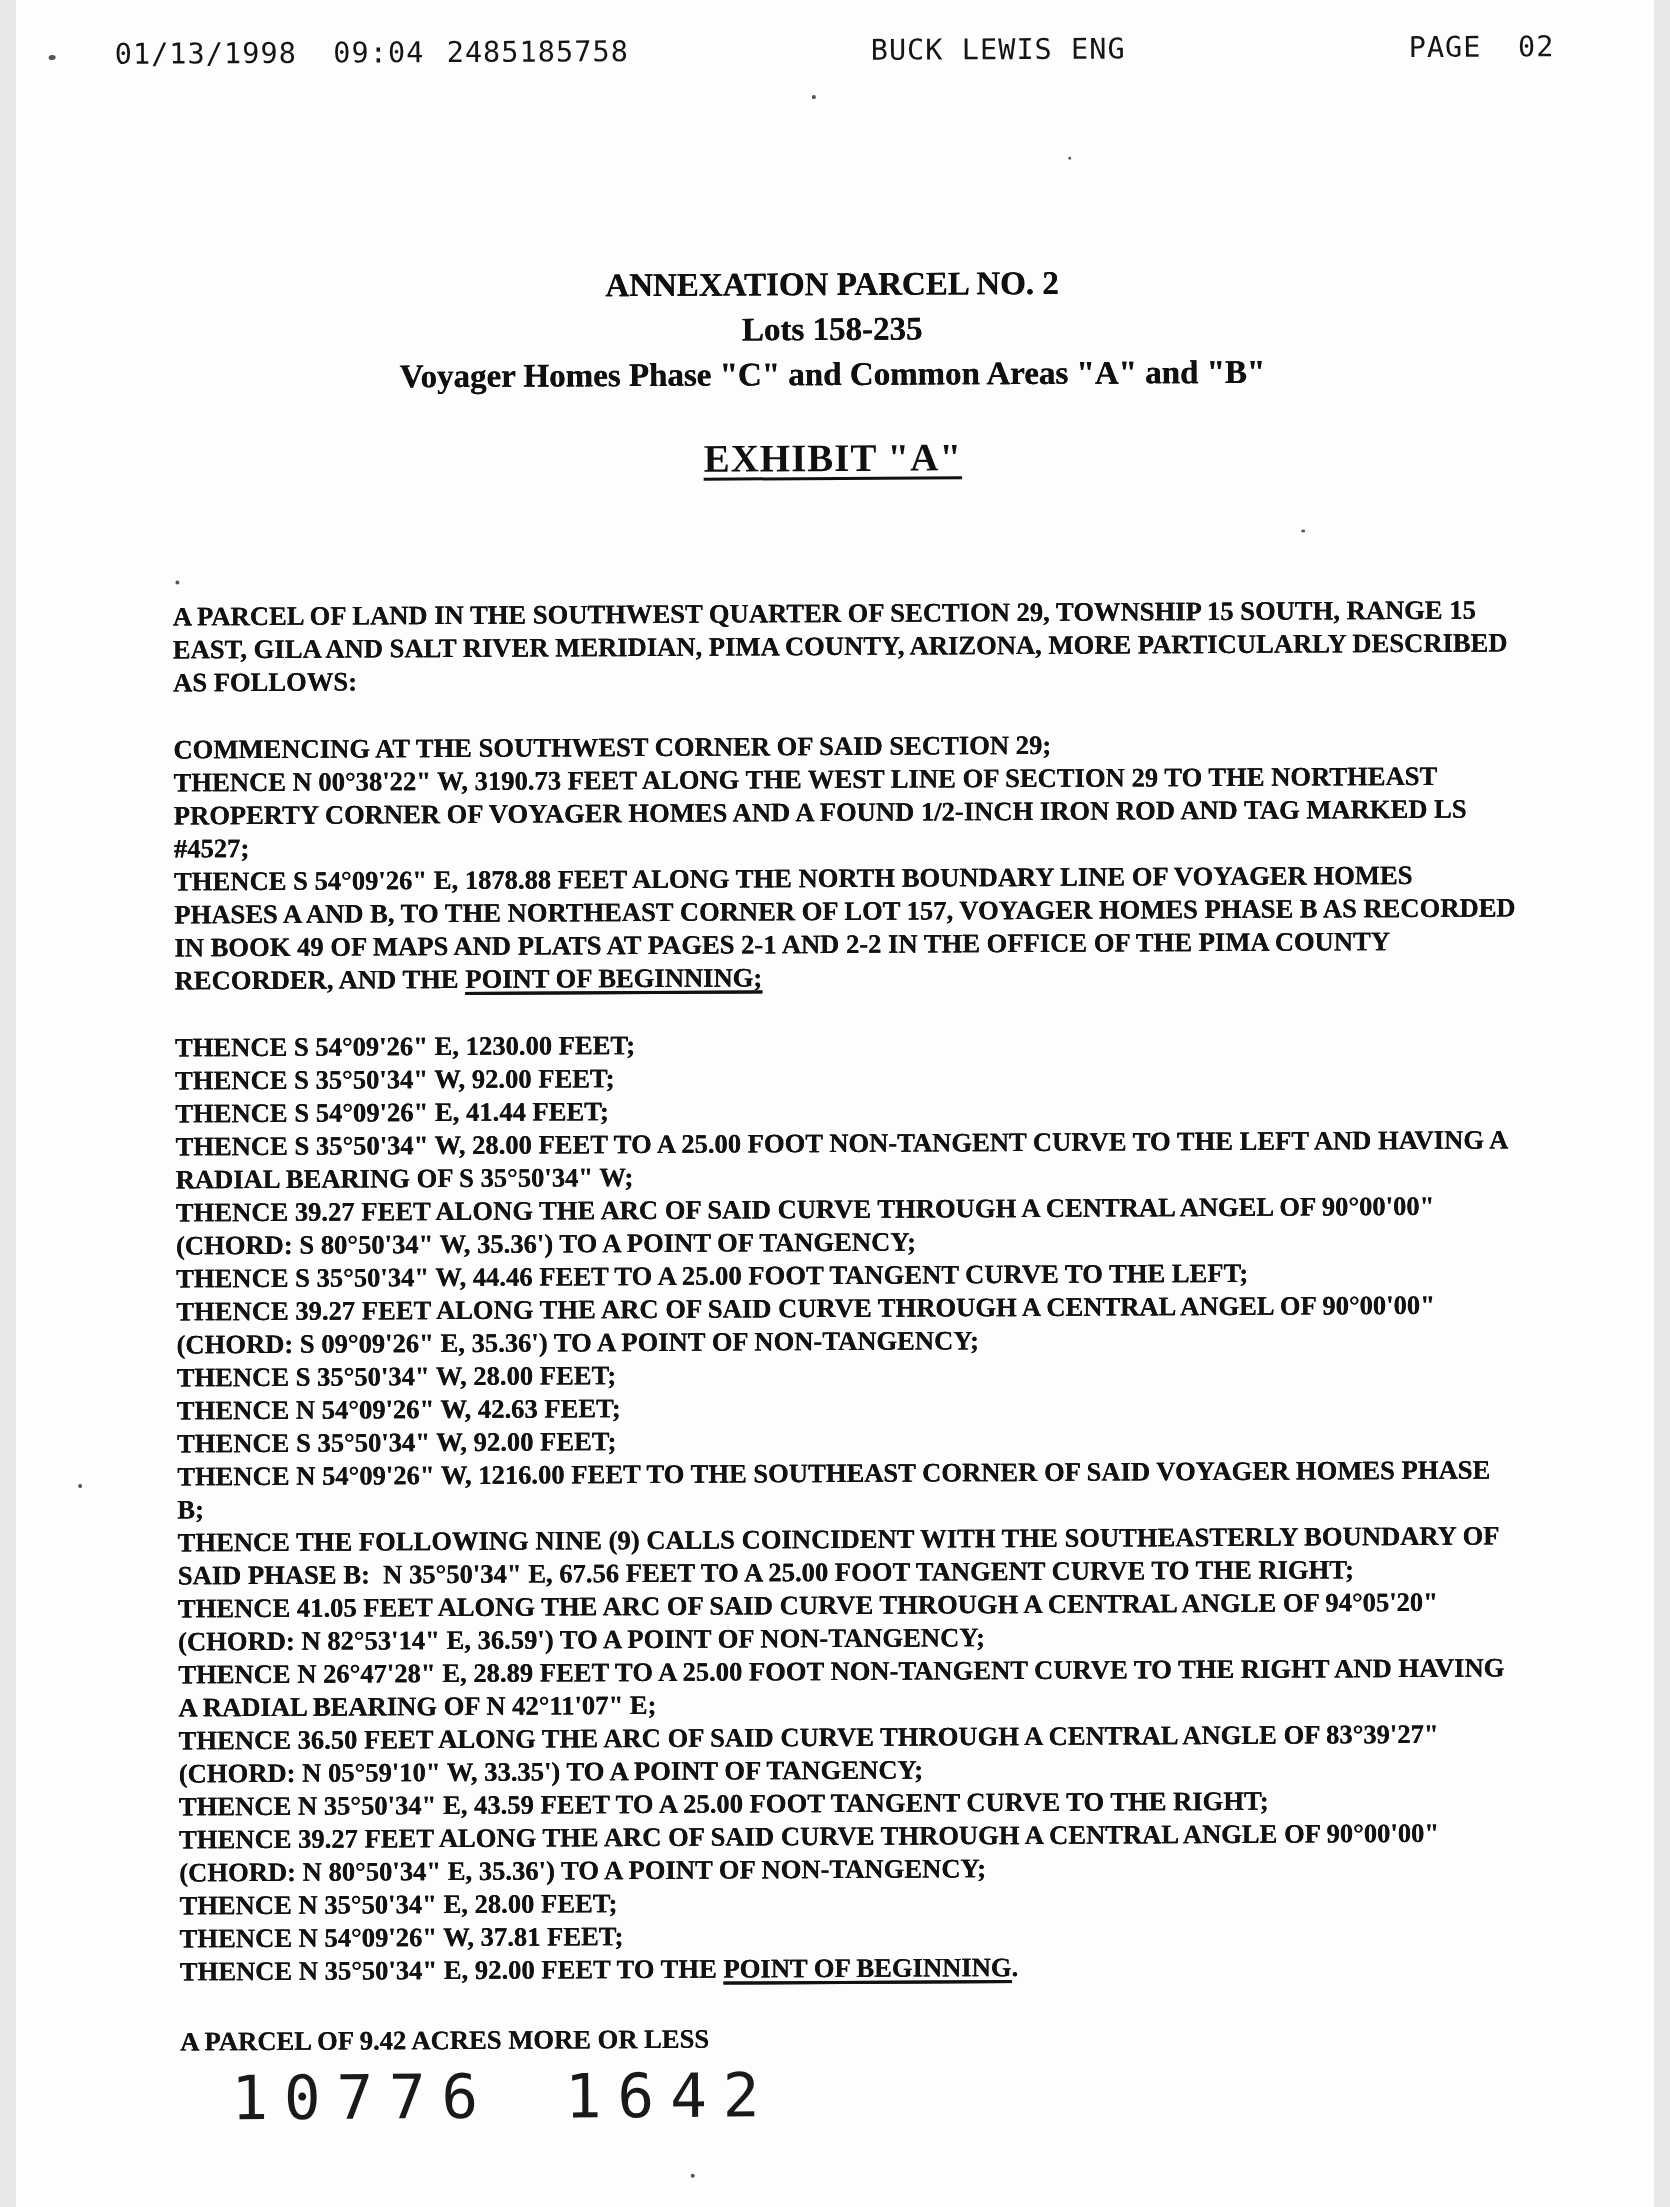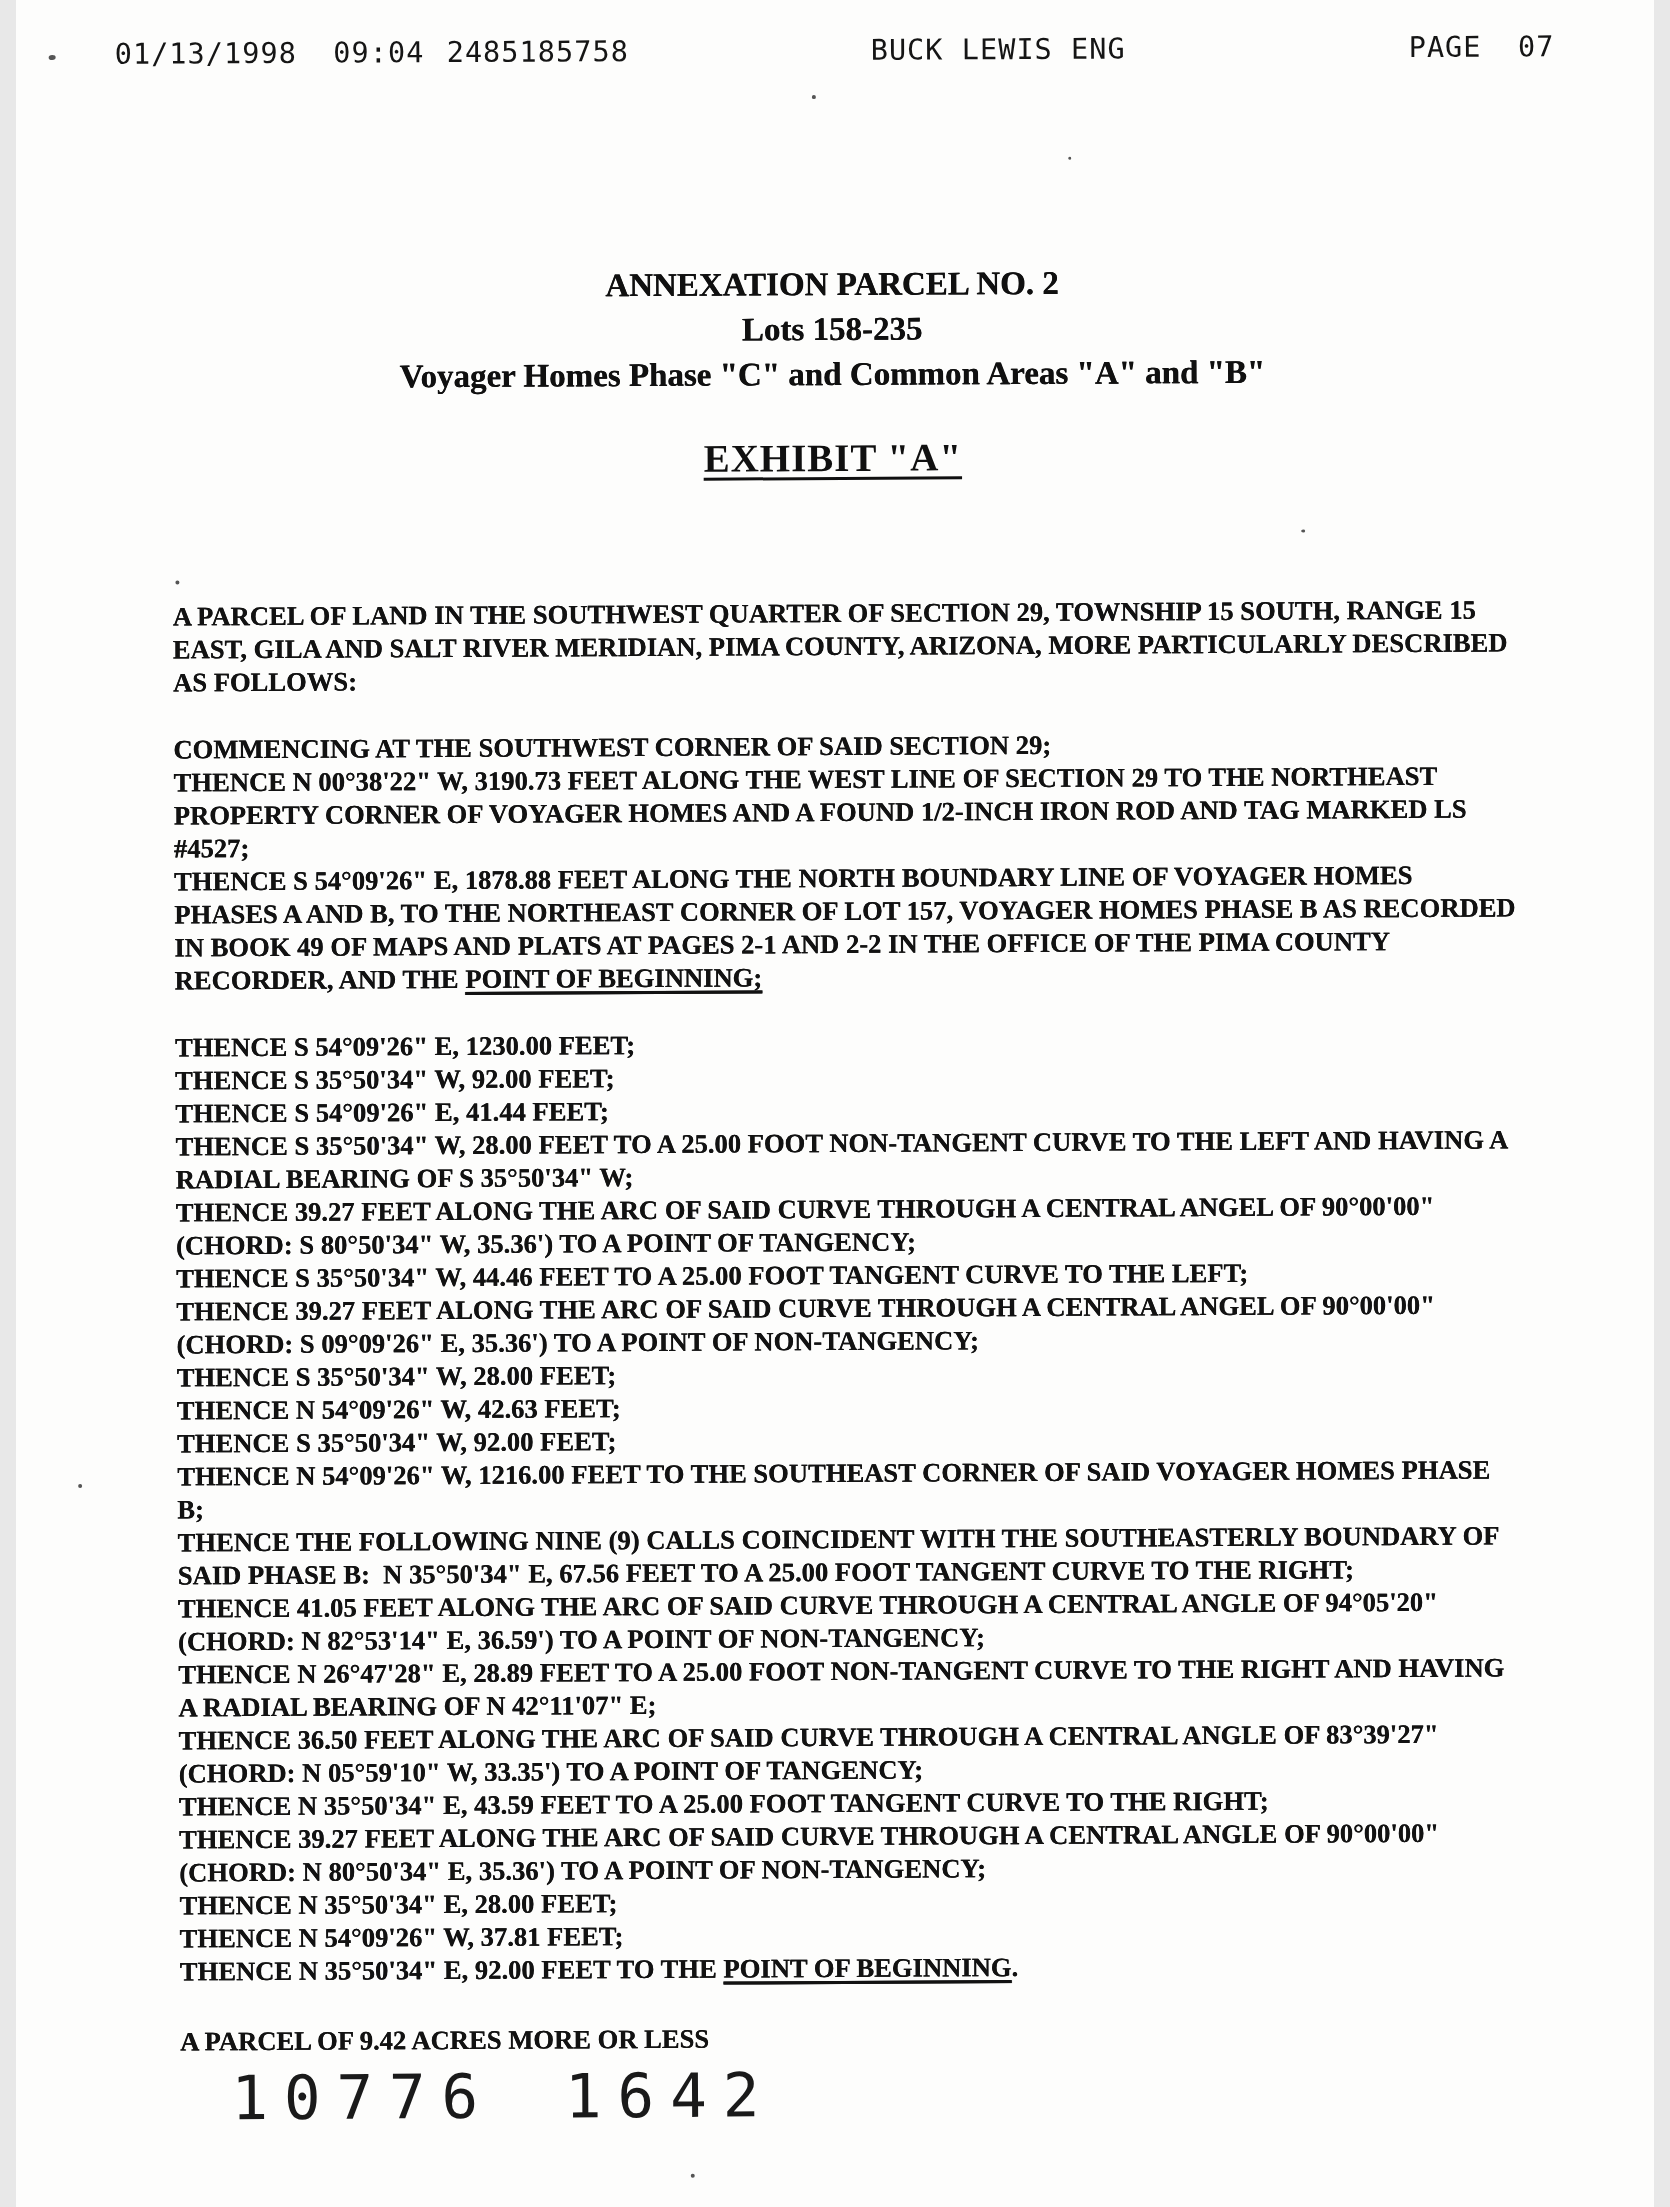--- a/index.html
+++ b/index.html
@@ -109,21 +109,21 @@
 </head>
 <body>
 
 <div class="page">
   <div class="doc-content">
 
     <div class="fax-header">
       <span class="fax-datetime">01/13/1998  09:04</span>
       <span class="fax-number">2485185758</span>
       <span class="fax-sender">BUCK LEWIS ENG</span>
-      <span class="fax-page">PAGE  07</span>
+      <span class="fax-page">PAGE  02</span>
     </div>
 
     <div class="title-block">
       <div>ANNEXATION PARCEL NO. 2</div>
       <div>Lots 158-235</div>
       <div>Voyager Homes Phase "C" and Common Areas "A" and "B"</div>
     </div>
 
     <div class="exhibit-heading">EXHIBIT "A"</div>
 

